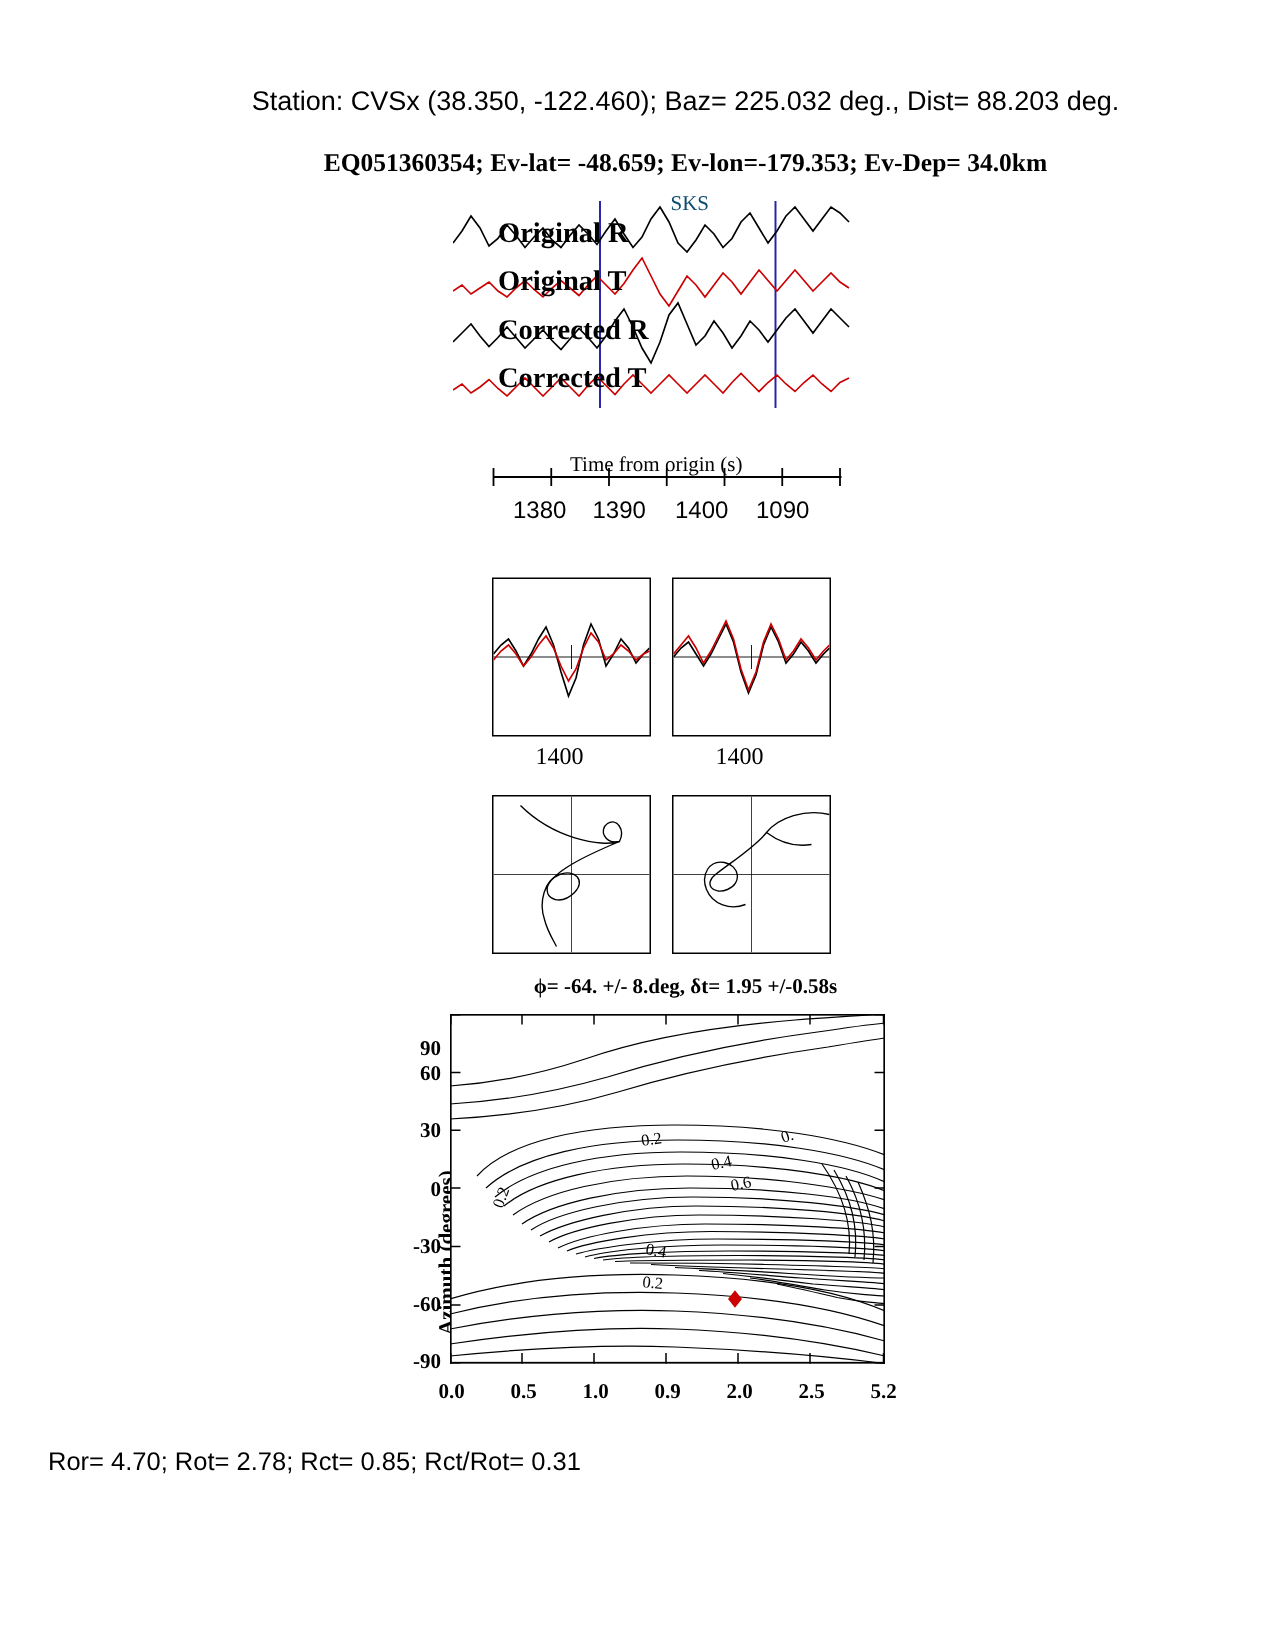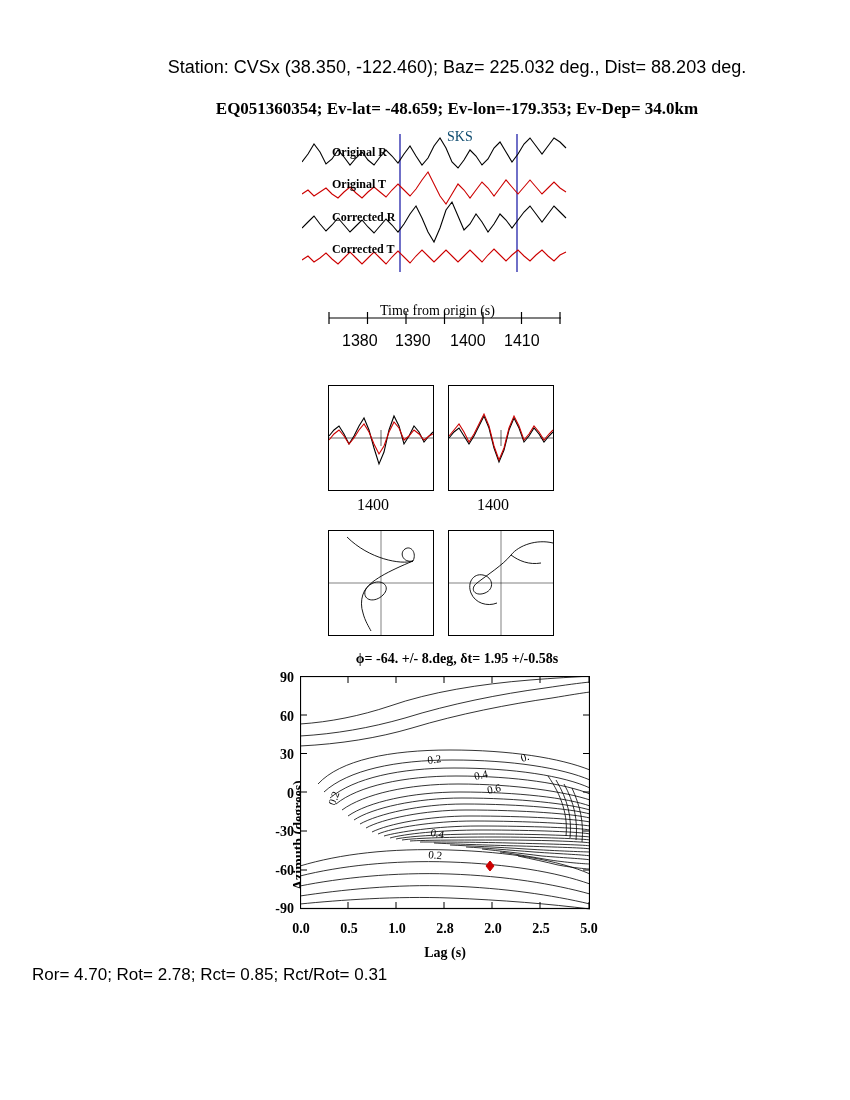--- a/index.html
+++ b/index.html
@@ -3,21 +3,21 @@
 <meta charset="utf-8">
 <style>
   html,body{margin:0;padding:0;background:#ffffff;}
   body{width:850px;height:1100px;position:relative;font-family:"Liberation Sans",sans-serif;color:#000;}
   .page{position:absolute;left:0;top:0;width:850px;height:1100px;overflow:hidden;margin-left:32px;}
 
   .hdr1{position:absolute;left:0;top:57px;width:850px;text-align:center;font-size:18px;font-family:"Liberation Sans",sans-serif;}
   .hdr2{position:absolute;left:0;top:99px;width:850px;text-align:center;font-size:17px;font-weight:bold;font-family:"Liberation Serif",serif;}
 
   .wavebox{position:absolute;left:270px;top:132px;width:265px;height:170px;}
-  .wavelabel{position:absolute;font-size:12px;font-weight:bold;font-family:"Liberation Serif",serif;white-space:nowrap;text-align:center;}
+  .wavelabel{position:absolute;font-size:19px;font-weight:bold;font-family:"Liberation Serif",serif;white-space:nowrap;text-align:center;}
   .skslabel{position:absolute;font-size:14px;color:#0c4a6e;font-family:"Liberation Serif",serif;font-weight:normal;}
 
   .axislabel{position:absolute;font-size:14px;font-family:"Liberation Serif",serif;white-space:nowrap;}
   .tick-num{position:absolute;font-size:16px;font-family:Liberation Sans, sans-serif;}
 
   .panelbox{position:absolute;border:1px solid #000;background:#fff;}
   .panel-num{position:absolute;font-size:16px;font-family:"Liberation Serif",serif;}
 
   .phititle{position:absolute;left:0;top:651px;width:850px;text-align:center;font-size:14px;font-weight:bold;font-family:"Liberation Serif",serif;}
 
@@ -70,21 +70,21 @@
     <line x1="117.5" y1="0" x2="117.5" y2="12" stroke="#000" stroke-width="1.2"></line>
     <line x1="156" y1="0" x2="156" y2="12" stroke="#000" stroke-width="1.2"></line>
     <line x1="194.5" y1="0" x2="194.5" y2="12" stroke="#000" stroke-width="1.2"></line>
     <line x1="233" y1="0" x2="233" y2="12" stroke="#000" stroke-width="1.2"></line>
   </svg>
   <div class="axislabel" style="left:348px;top:303px;">Time from origin (s)</div>
 
   <div class="tick-num" style="left:310px;top:332px;">1380</div>
   <div class="tick-num" style="left:363px;top:332px;">1390</div>
   <div class="tick-num" style="left:418px;top:332px;">1400</div>
-  <div class="tick-num" style="left:472px;top:332px;">1410</div>
+  <div class="tick-num" style="left:472px;top:332px;">1090</div>
 
   <div class="panelbox" style="left:296px;top:385px;width:104px;height:104px;">
     <svg width="104" height="104" viewBox="0 0 104 104">
       <line x1="0" y1="52" x2="104" y2="52" stroke="#000" stroke-width="0.6"></line>
       <line x1="52" y1="44" x2="52" y2="60" stroke="#000" stroke-width="0.6"></line>
       <polyline fill="none" stroke="#000" stroke-width="1.1" points="0,50 5,44 10,40 15,48 20,58 25,50 30,40 35,32 40,44 45,62 50,78 55,66 60,44 65,30 70,40 75,58 80,50 85,40 90,46 95,56 100,50 104,46"></polyline>
       <polyline fill="none" stroke="#cc0000" stroke-width="1.1" points="0,54 5,48 10,44 15,50 20,58 25,52 30,44 35,38 40,46 45,58 50,68 55,60 60,46 65,36 70,42 75,54 80,50 85,44 90,48 95,54 100,50 104,48"></polyline>
     </svg>
   </div>
   <div class="panelbox" style="left:416px;top:385px;width:104px;height:104px;">
@@ -114,21 +114,21 @@
       <path d="M62,24 C70,30 80,34 92,32" fill="none" stroke="#000" stroke-width="0.9"></path>
     </svg>
   </div>
 
   <div class="phititle">ϕ= -64. +/- 8.deg, δt= 1.95 +/-0.58s</div>
 
   <div class="ylab">
     <span>Azimuth (degrees)</span>
   </div>
 
-  <div class="ytick" style="left:232px;top:670px;width:30px;">90</div>
+  <div class="ytick" style="left:232px;top:692px;width:30px;">90</div>
   <div class="ytick" style="left:232px;top:709px;width:30px;">60</div>
   <div class="ytick" style="left:232px;top:747px;width:30px;">30</div>
   <div class="ytick" style="left:232px;top:786px;width:30px;">0</div>
   <div class="ytick" style="left:226px;top:824px;width:36px;">-30</div>
   <div class="ytick" style="left:226px;top:863px;width:36px;">-60</div>
   <div class="ytick" style="left:226px;top:901px;width:36px;">-90</div>
 
   <div class="contour-wrap">
     <svg width="290" height="242" viewBox="0 0 290 242">
       <rect x="0.5" y="0.5" width="289" height="232" fill="#fff" stroke="#000" stroke-width="1.2"></rect>
@@ -217,21 +217,20 @@
         <text x="128" y="182" transform="rotate(6 128 182)">0.2</text>
       </g>
 
       <path d="M186,190 l4,-5 l4,5 l-4,5 z" fill="#cc0000" stroke="#cc0000"></path>
     </svg>
   </div>
 
   <div class="xtick" style="left:252px;top:921px;width:34px;">0.0</div>
   <div class="xtick" style="left:300px;top:921px;width:34px;">0.5</div>
   <div class="xtick" style="left:348px;top:921px;width:34px;">1.0</div>
-  <div class="xtick" style="left:396px;top:921px;width:34px;">2.8</div>
+  <div class="xtick" style="left:396px;top:921px;width:34px;">0.9</div>
   <div class="xtick" style="left:444px;top:921px;width:34px;">2.0</div>
   <div class="xtick" style="left:492px;top:921px;width:34px;">2.5</div>
-  <div class="xtick" style="left:540px;top:921px;width:34px;">5.0</div>
-
-  <div class="xlab">Lag (s)</div>
+  <div class="xtick" style="left:540px;top:921px;width:34px;">5.2</div>
+
 
   <div class="footer">Ror= 4.70; Rot= 2.78; Rct= 0.85; Rct/Rot= 0.31</div>
 </div>
 
 </body></html>

